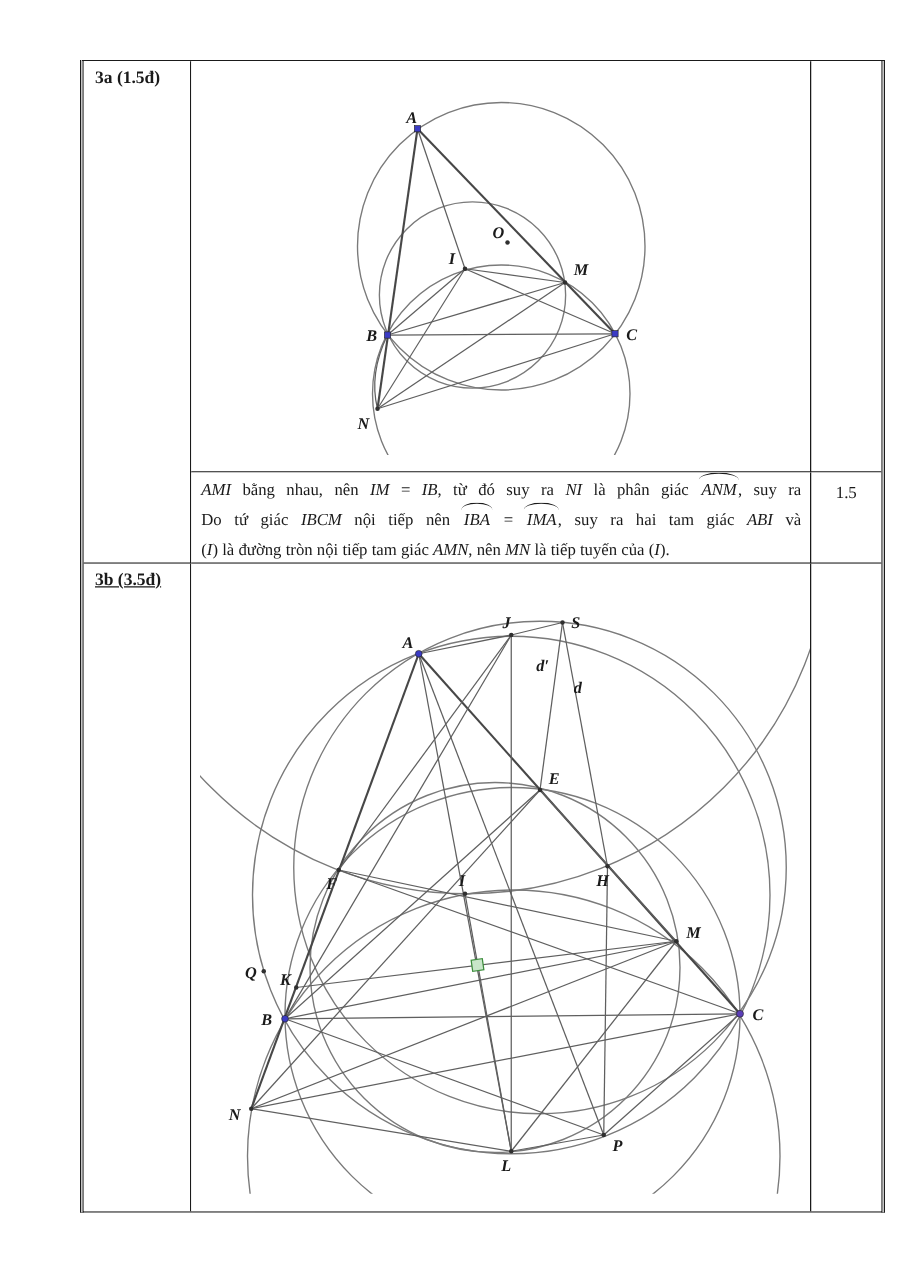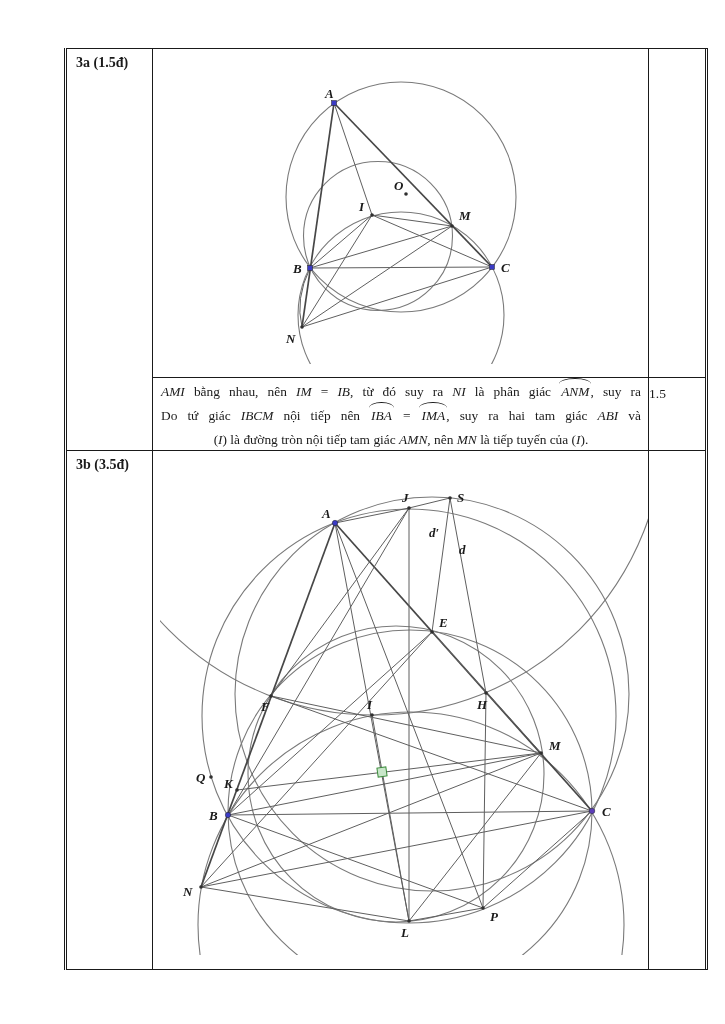--- a/index.html
+++ b/index.html
@@ -23,30 +23,30 @@
   }
   .cell { position: relative; overflow: hidden; background: #fff; }
   .b-b { border-bottom: 1px solid #1a1a1a; }
   .b-r { border-right: 1px solid #1a1a1a; }
   .b-l { border-left: 1px solid #1a1a1a; }
   .label3a { grid-column: 1; grid-row: 1 / 3; }
   .fig3a-cell { grid-column: 2; grid-row: 1; }
   .scoretop { grid-column: 3; grid-row: 1; }
   .text3a { grid-column: 2; grid-row: 2; }
   .score3a { grid-column: 3; grid-row: 2; }
-  .label3b { grid-column: 1; grid-row: 3; }
+  .label3b { grid-column: 1; grid-row: 3; text-decoration: underline; }
   .fig3b-cell { grid-column: 2; grid-row: 3; }
   .score3b { grid-column: 3; grid-row: 3; }
   .rowlabel {
     font-weight: bold; font-size: 14px;
     padding: 6px 0 0 9px; white-space: nowrap;
   }
-  .scoreval { font-size: 13.5px; padding-top: 8px; }
+  .scoreval { text-align: center; font-size: 13.5px; padding-top: 8px; }
   .soltext { padding: 2px 7px 0 8px; font-size: 13.4px; }
-  .sol-line { line-height: 24px; white-space: normal; text-align: center; }
+  .sol-line { line-height: 24px; white-space: normal; }
   .sol-line.just { text-align: justify; text-align-last: justify; }
   .seg-i { font-style: italic; }
   .seg-hat { font-style: italic; position: relative; padding: 0 1px; display: inline-block; }
   .seg-hat::before {
     content: ""; position: absolute; left: -1px; right: -1px; top: -2px; height: 5px;
     border-top: 1.3px solid #1a1a1a;
     border-radius: 50% 50% 0 0 / 100% 100% 0 0;
   }
   .figsvg { position: absolute; }
   #svg3a { left: 85px; top: 3px; }

